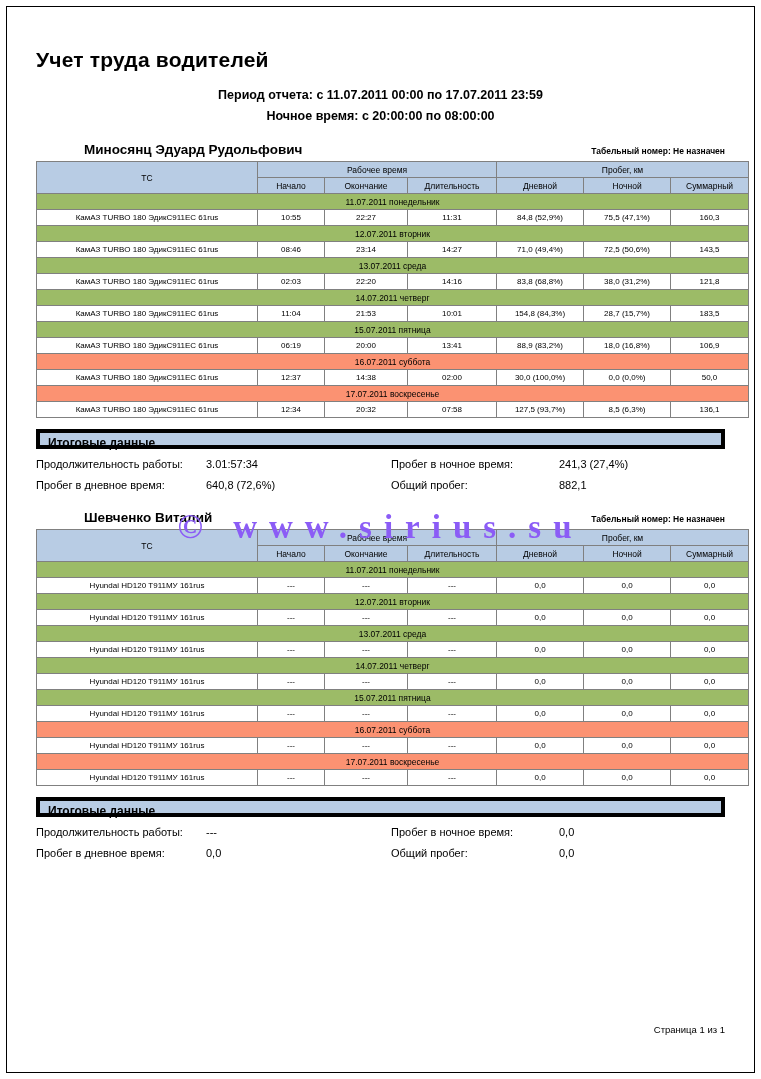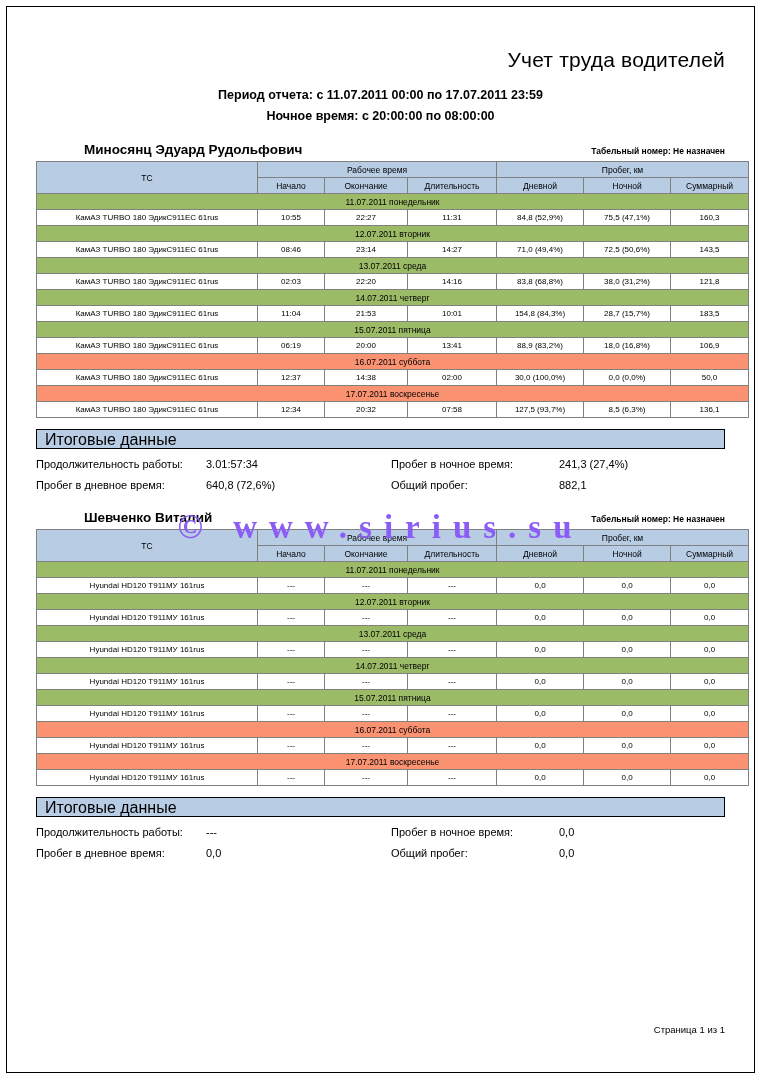--- a/index.html
+++ b/index.html
@@ -24,23 +24,23 @@
     background: #ffffff;
   }
   .page-border {
     position: absolute;
     left: 6px; top: 6px; right: 6px; bottom: 6px;
     border: 1px solid #000;
     pointer-events: none;
   }
 
   .doc-title {
-    text-align: right;
+    text-align: left;
     font-size: 21px;
-    font-weight: normal;
+    font-weight: bold;
     padding-top: 48px;
     letter-spacing: 0.2px;
   }
   .doc-sub {
     text-align: center;
     font-size: 12.5px;
     font-weight: bold;
     margin-top: 16px;
   }
   .doc-sub2 {
@@ -100,25 +100,25 @@
   td.day-red { background: #fb9272; }
   tr.data-white td { background: #ffffff; }
   td.tc-cell {
     font-size: 8px;
     text-align: center;
   }
 
   .section-bar {
     margin-top: 11px;
     background: #b8cce4;
-    border: 1px solid #000000;
+    border: 4px solid #000000;
     height: 20px;
     line-height: 20px;
-    font-size: 16px;
-    font-weight: normal;
+    font-size: 12px;
+    font-weight: bold;
     padding-left: 8px;
     box-sizing: border-box;
   }
   .totals {
     margin-top: 9px;
     font-size: 11px;
   }
   .totals-row {
     display: flex;
     margin-bottom: 9px;

